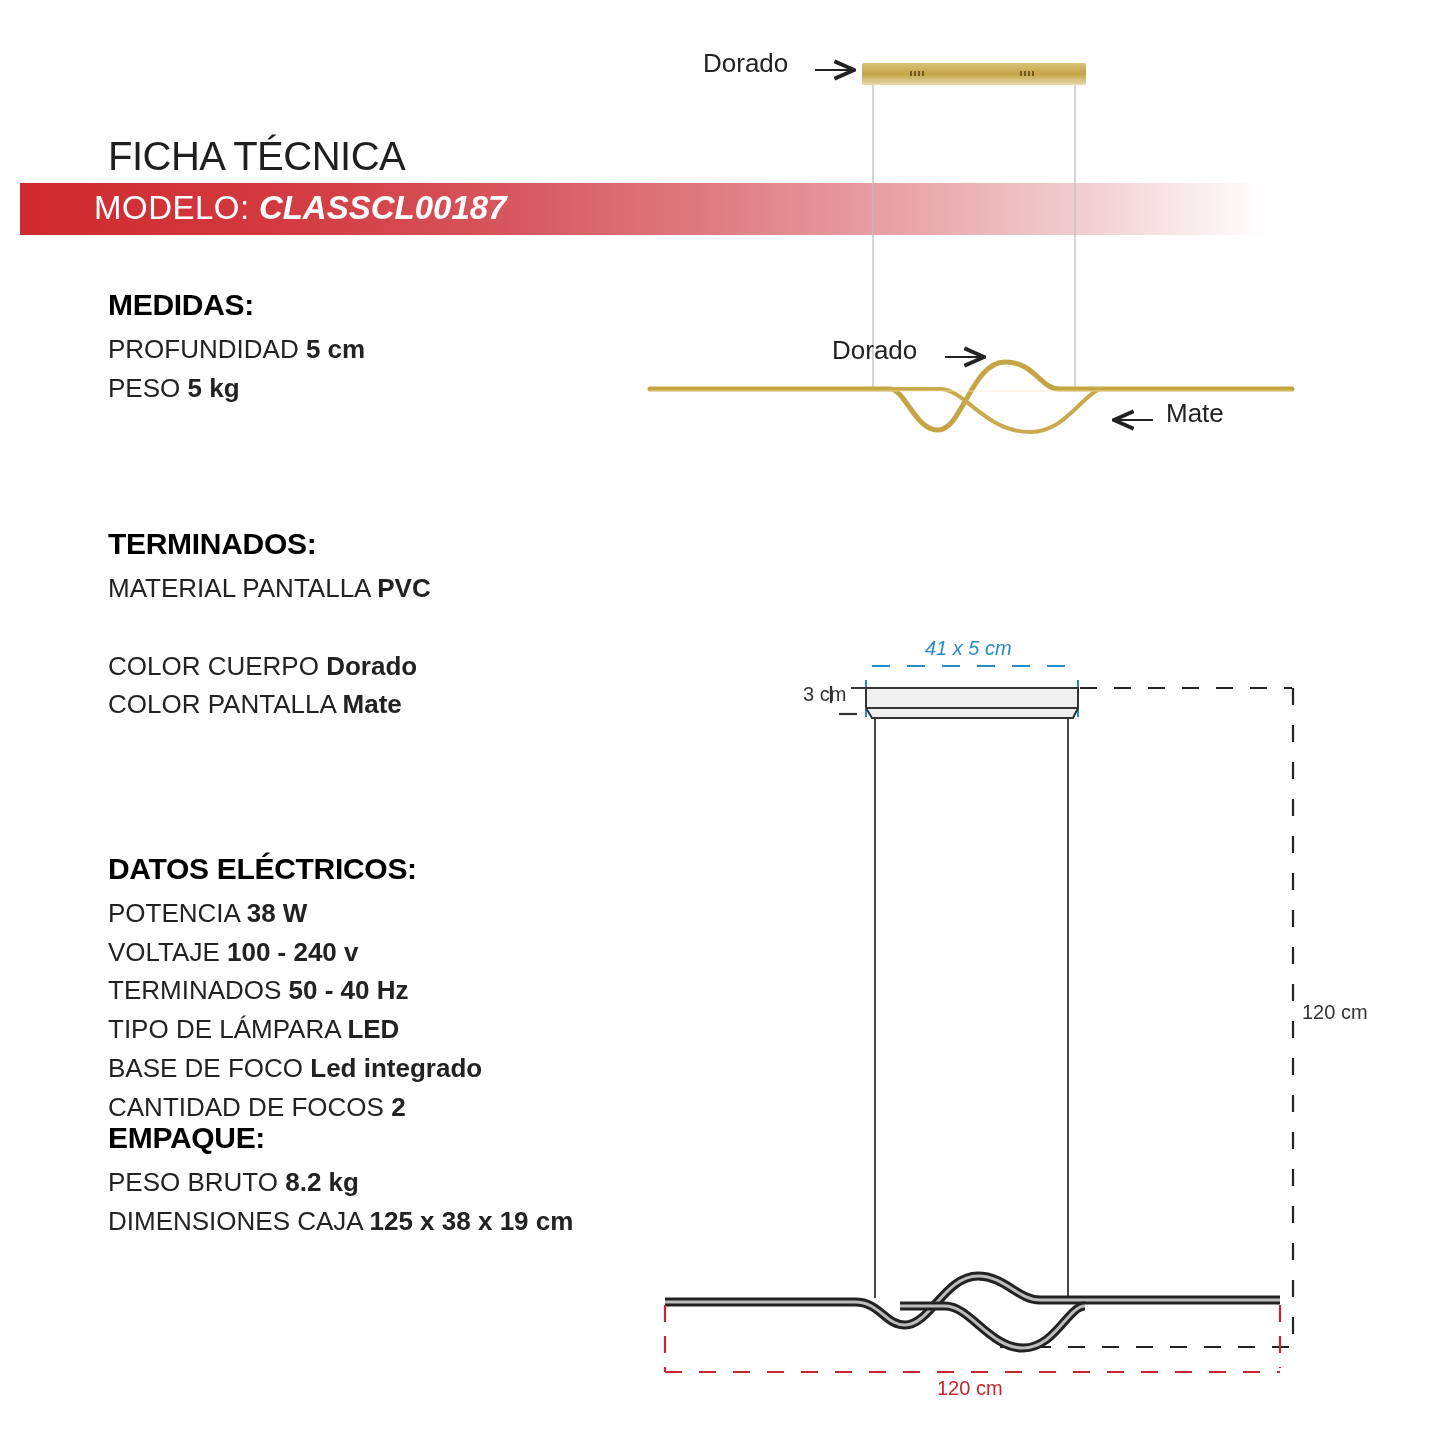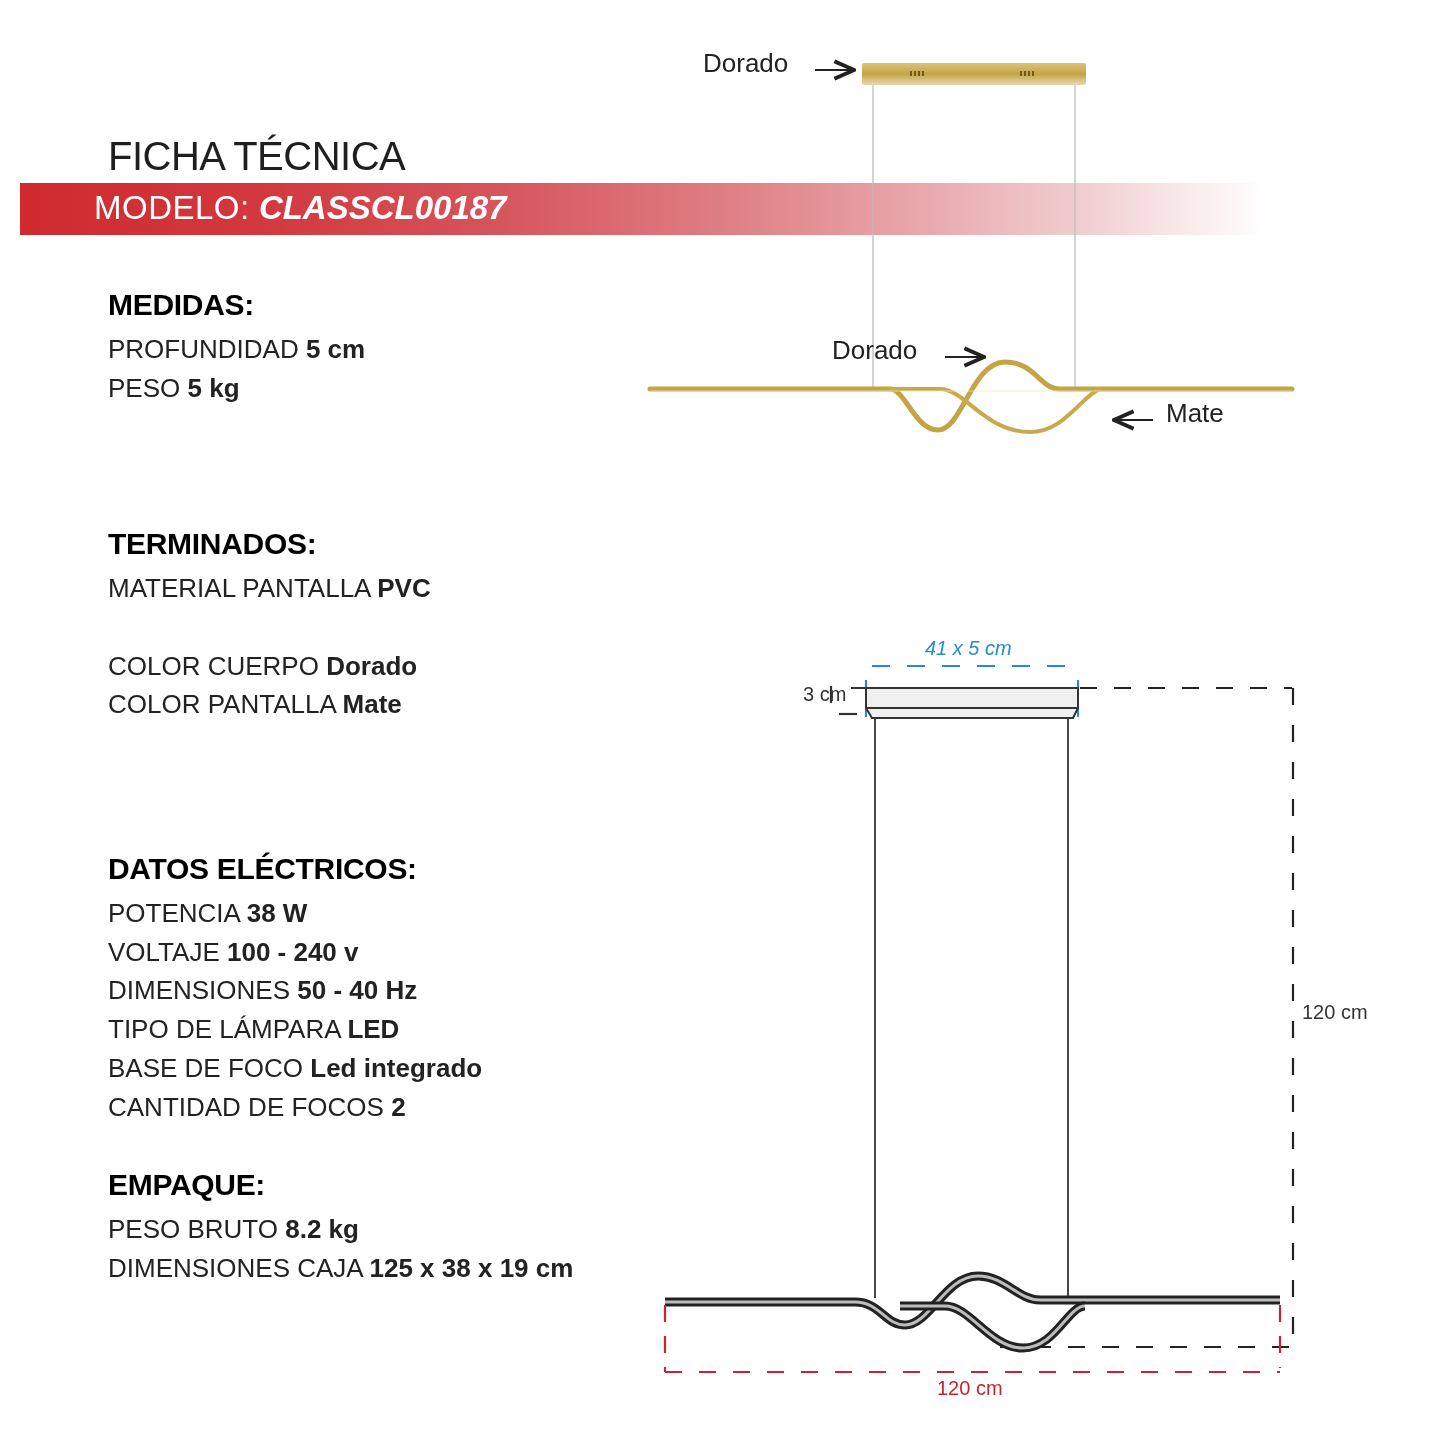--- a/index.html
+++ b/index.html
@@ -43,27 +43,27 @@
   <div class="row"><span>MATERIAL PANTALLA</span> <b>PVC</b></div>
   <div class="gap"></div>
   <div class="row"><span>COLOR CUERPO</span> <b>Dorado</b></div>
   <div class="row"><span>COLOR PANTALLA</span> <b>Mate</b></div>
 </div>
 
 <div class="section" style="top:804px;margin-top:48px;">
   <h2>DATOS ELÉCTRICOS:</h2>
   <div class="row"><span>POTENCIA</span> <b>38 W</b></div>
   <div class="row"><span>VOLTAJE</span> <b>100 - 240 v</b></div>
-  <div class="row"><span>DIMENSIONES</span> <b>50 - 40 Hz</b></div>
+  <div class="row"><span>TERMINADOS</span> <b>50 - 40 Hz</b></div>
   <div class="row"><span>TIPO DE LÁMPARA</span> <b>LED</b></div>
   <div class="row"><span>BASE DE FOCO</span> <b>Led integrado</b></div>
   <div class="row"><span>CANTIDAD DE FOCOS</span> <b>2</b></div>
 </div>
 
-<div class="section" style="top:1121px;margin-top:47px;">
+<div class="section" style="top:1121px;">
   <h2>EMPAQUE:</h2>
   <div class="row"><span>PESO BRUTO</span> <b>8.2 kg</b></div>
   <div class="row"><span>DIMENSIONES CAJA</span> <b>125 x 38 x 19 cm</b></div>
 </div>
 
 <svg class="diagram" width="1445" height="1445" viewBox="0 0 1445 1445">
   <defs>
     <linearGradient id="goldBar" x1="0" y1="0" x2="0" y2="1">
       <stop offset="0" stop-color="#d9c27a"></stop>
       <stop offset="0.5" stop-color="#c4a445"></stop>

